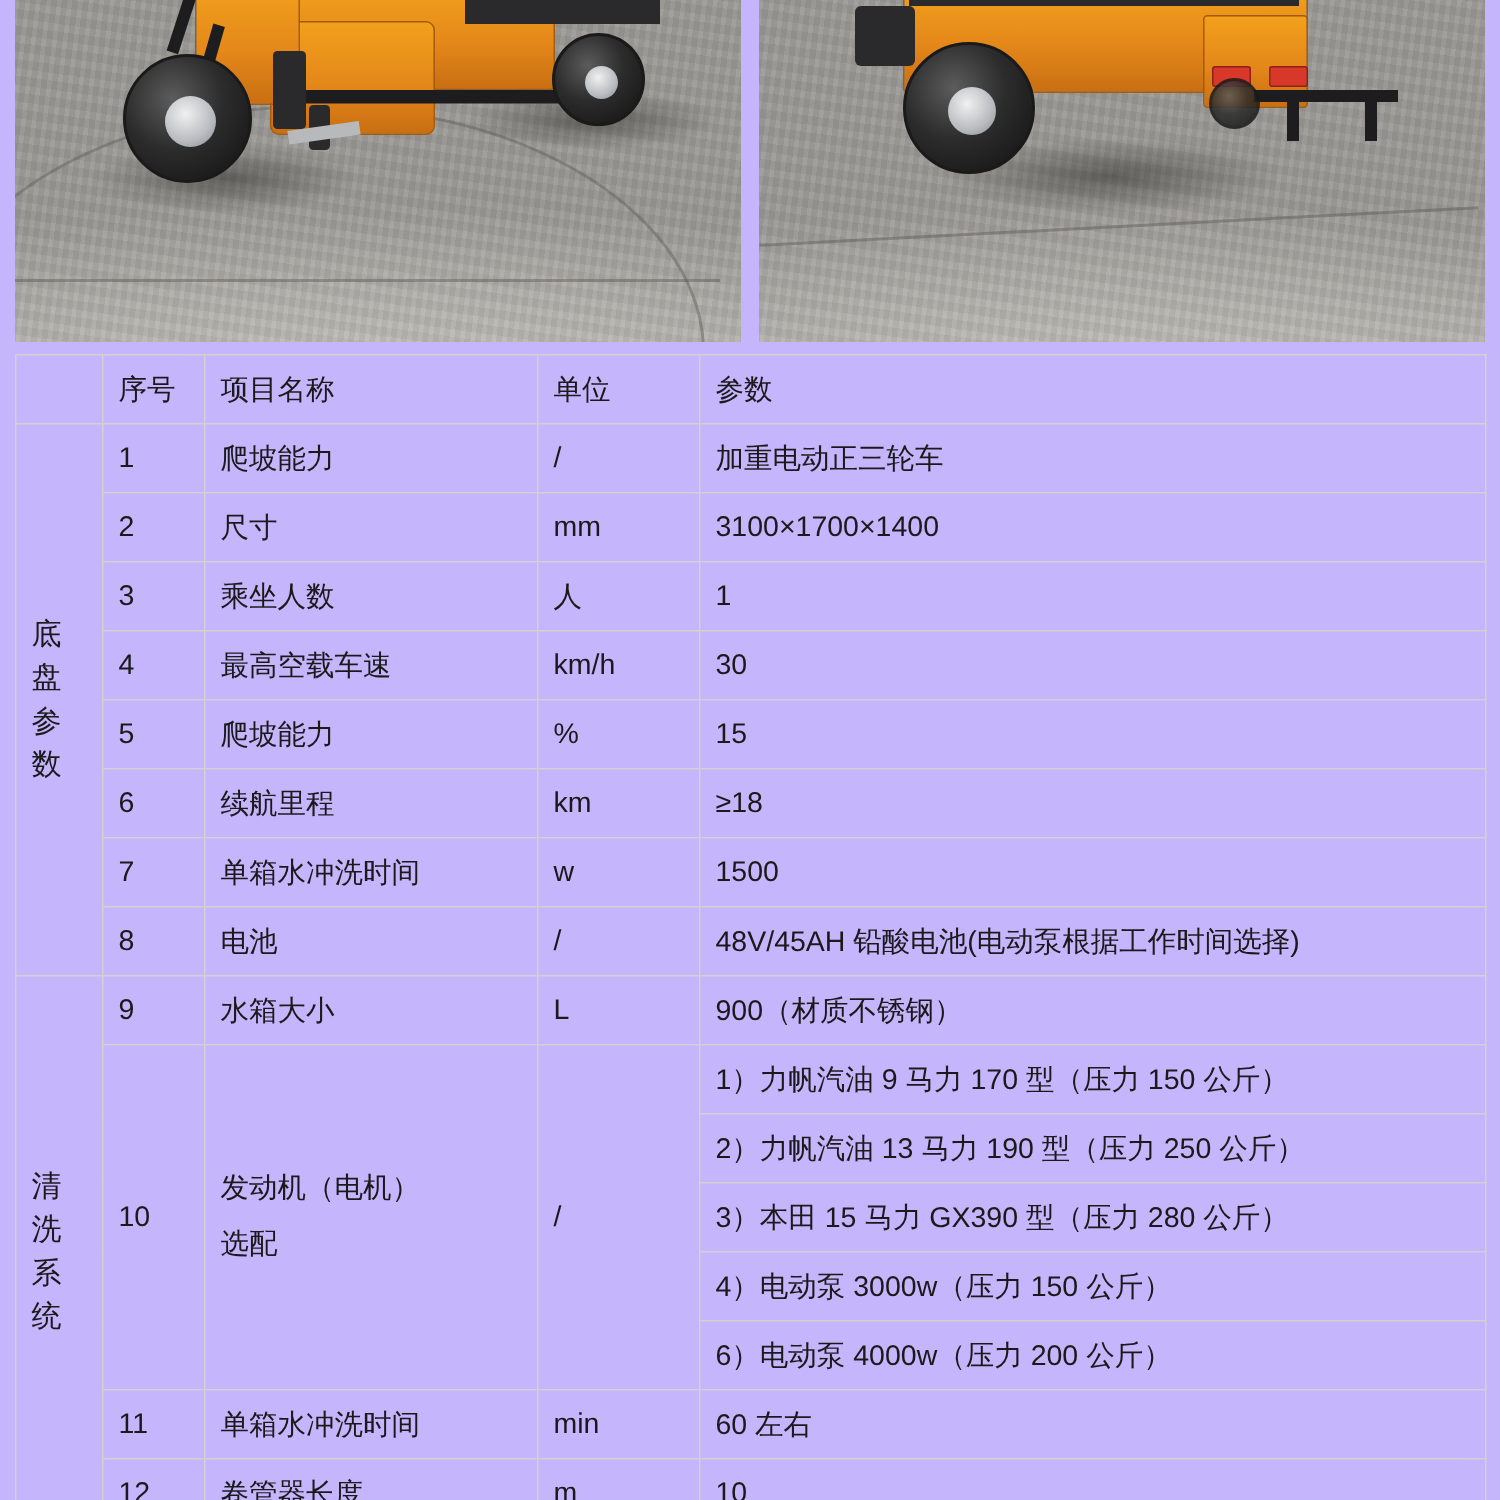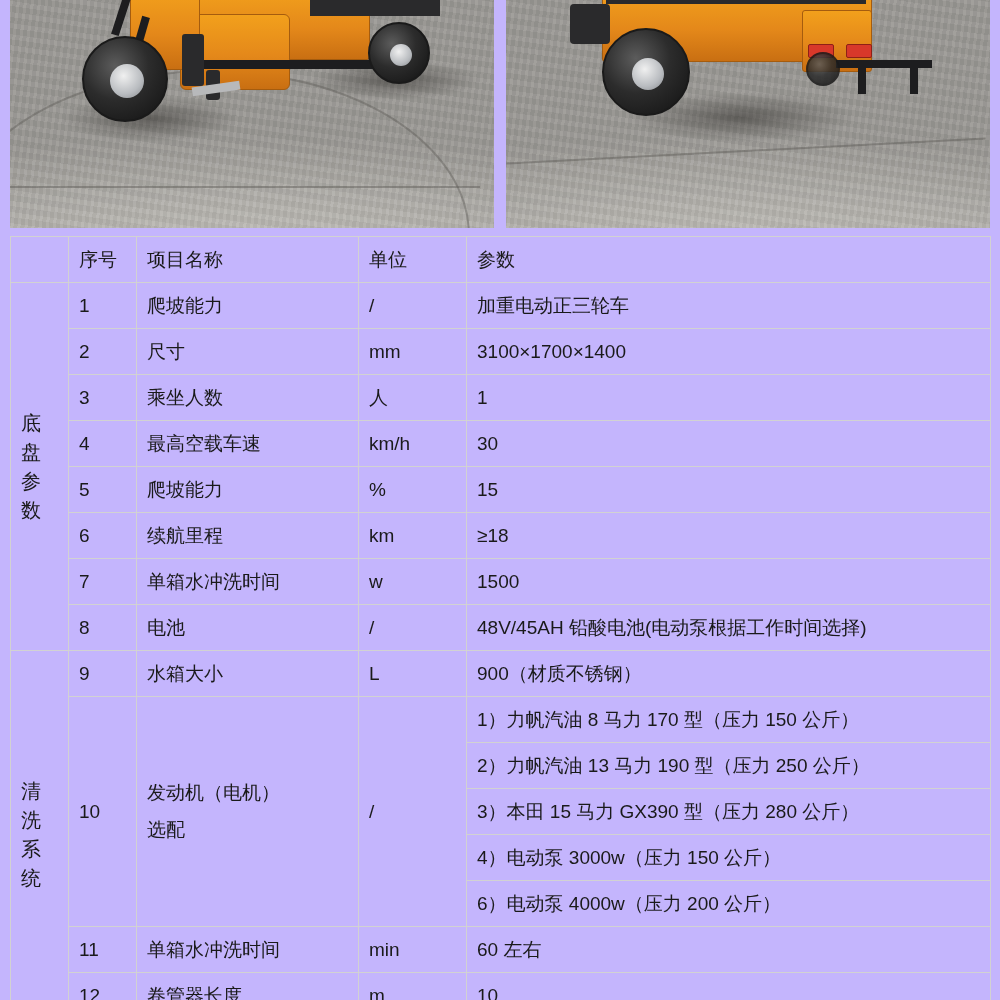--- a/index.html
+++ b/index.html
@@ -275,21 +275,21 @@
           <td>900（材质不锈钢）</td>
         </tr>
 
         <tr class="opt-row">
           <td class="center" rowspan="5">10</td>
           <td class="multi-item" rowspan="5">
             <span>发动机（电机）</span>
             <span>选配</span>
           </td>
           <td rowspan="5">/</td>
-          <td>1）力帆汽油 8 马力 170 型（压力 150 公斤）</td>
+          <td>1）力帆汽油 9 马力 170 型（压力 150 公斤）</td>
         </tr>
         <tr class="opt-row">
           <td>2）力帆汽油 13 马力 190 型（压力 250 公斤）</td>
         </tr>
         <tr class="opt-row">
           <td>3）本田 15 马力 GX390 型（压力 280 公斤）</td>
         </tr>
         <tr class="opt-row">
           <td>4）电动泵 3000w（压力 150 公斤）</td>
         </tr>

